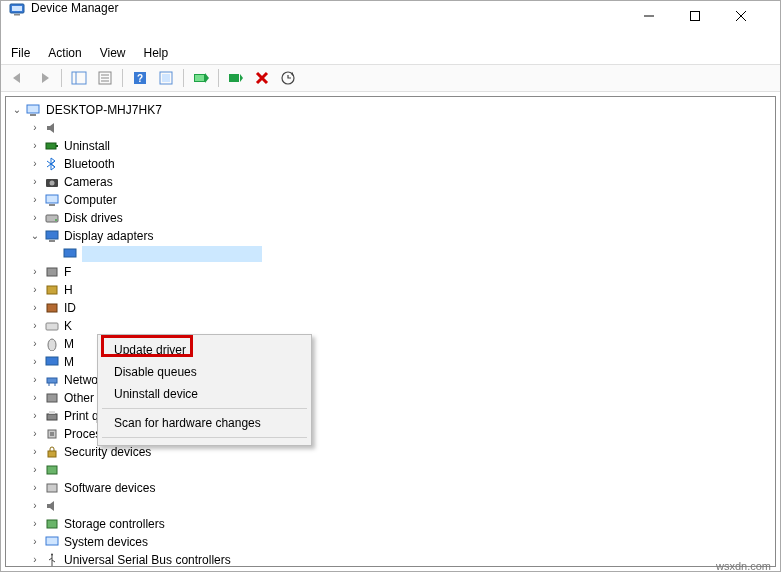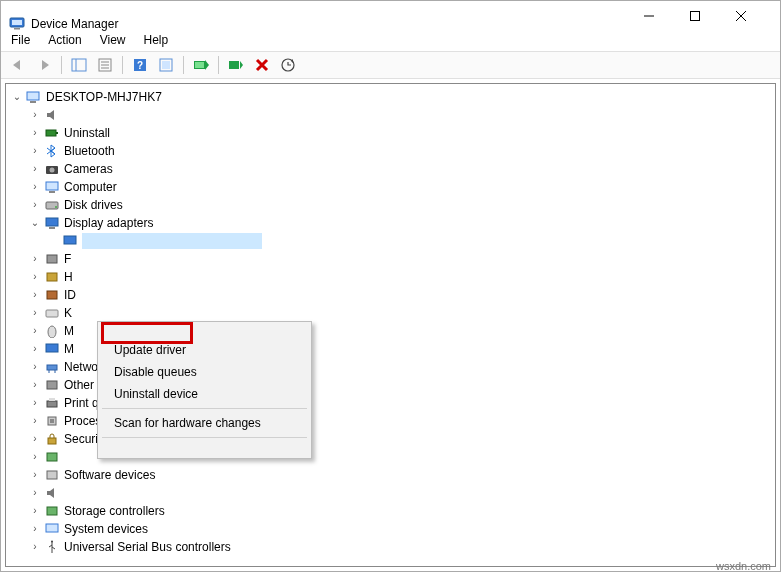--- a/index.html
+++ b/index.html
@@ -16,21 +16,21 @@
   .window {
     border: 1px solid #aaa;
     width: 781px;
     height: 572px;
     display: flex;
     flex-direction: column;
     background: #fff;
   }
   .titlebar {
     display: flex;
-    align-items: flex-end;
+    align-items: flex-start;
     height: 30px;
     padding: 0 16px 0 8px;
     background: #fff;
   }
   .titlebar .app-icon {
     width: 16px; height: 16px;
     margin-right: 6px;
     display:flex;align-items:center;justify-content:center;
   }
   .titlebar .title { flex: 1; font-size: 12px; }
@@ -42,21 +42,21 @@
     font-size: 10px;
     color: #000;
   }
   .titlebar .win-btn svg { display:block; }
   .menubar {
     display: flex;
     gap: 18px;
     padding: 2px 10px 4px 10px;
     font-size: 12px;
   }
-  .menubar span { cursor: default; }
+  .menubar span { cursor: default; margin-top: 13px; }
   .toolbar {
     display: flex;
     align-items: center;
     gap: 0;
     padding: 2px 4px;
     border-top: 1px solid #e0e0e0;
     border-bottom: 1px solid #e0e0e0;
     background: #fafafa;
     height: 28px;
   }
@@ -107,21 +107,21 @@
     width: 180px; height: 16px;
   }
   
   .ctxmenu {
     position: absolute;
     left: 91px; top: 237px;
     width: 215px;
     background: #f2f2f2;
     border: 1px solid #bdbdbd;
     box-shadow: 3px 3px 4px rgba(0,0,0,.25);
-    padding: 17px 2px;
+    padding: 4px 2px;
     font-size: 12px;
   }
   .ctxitem {
     padding: 4px 14px;
     cursor: default;
   }
   .ctxitem.bold { font-weight: bold; }
   .ctxsep {
     height: 1px; background: #d0d0d0; margin: 3px 2px;
   }

